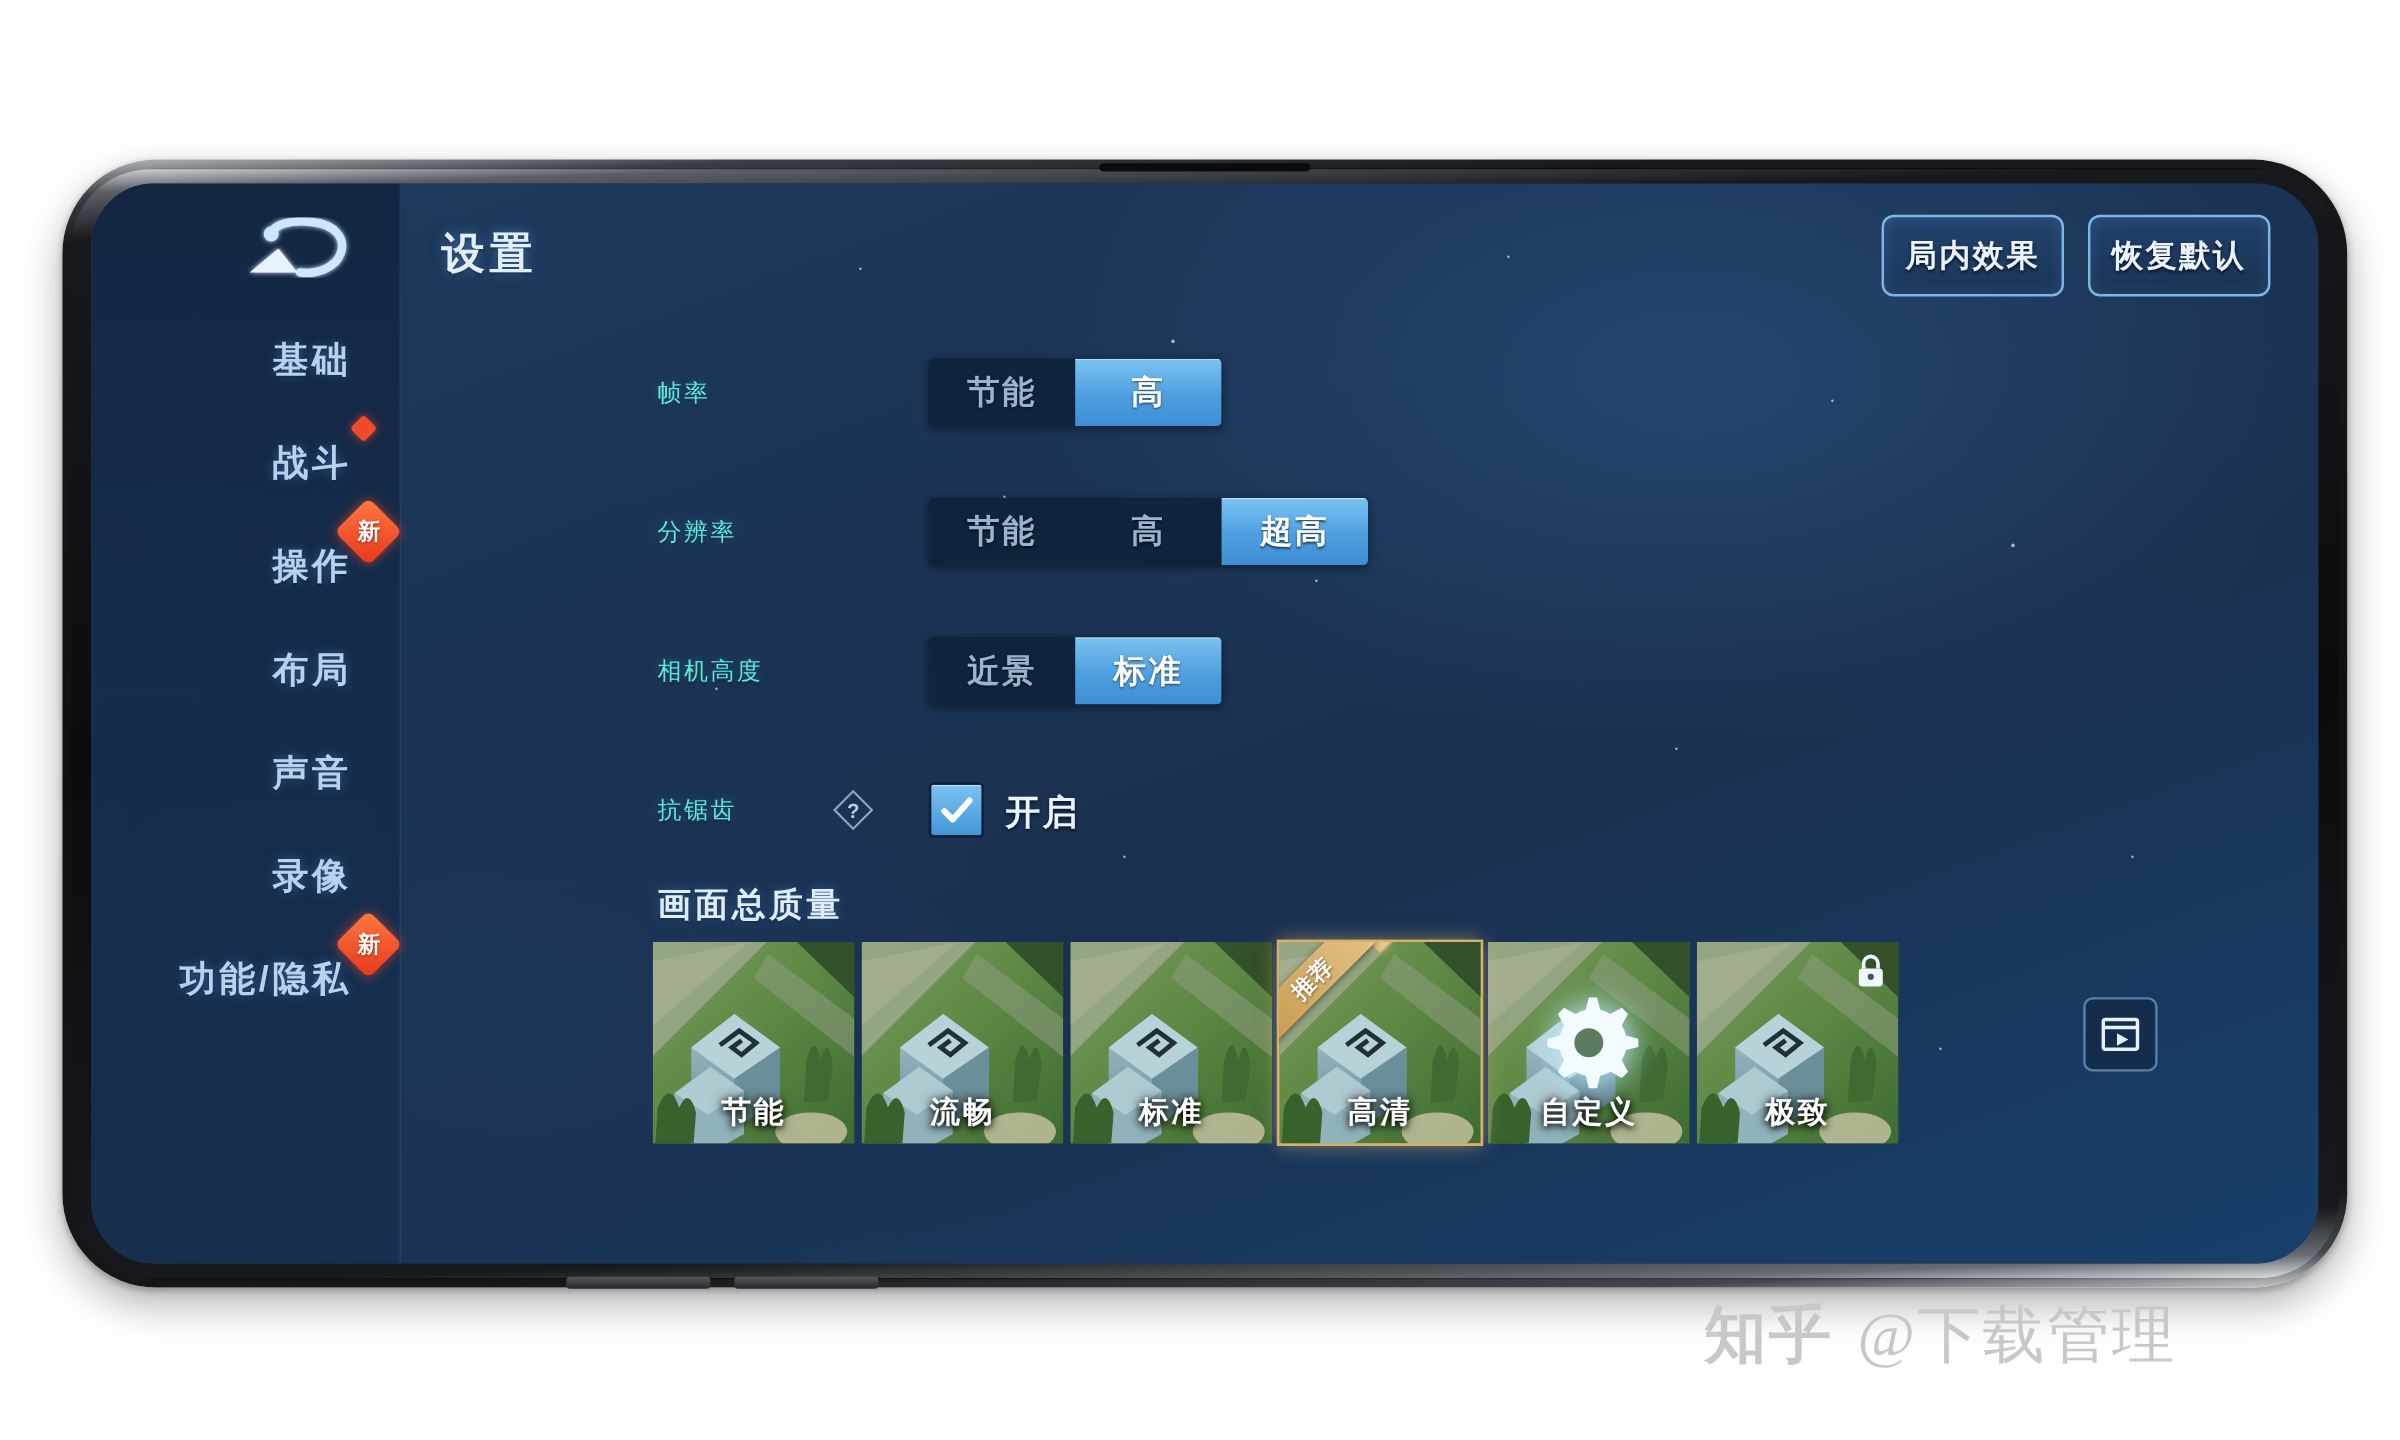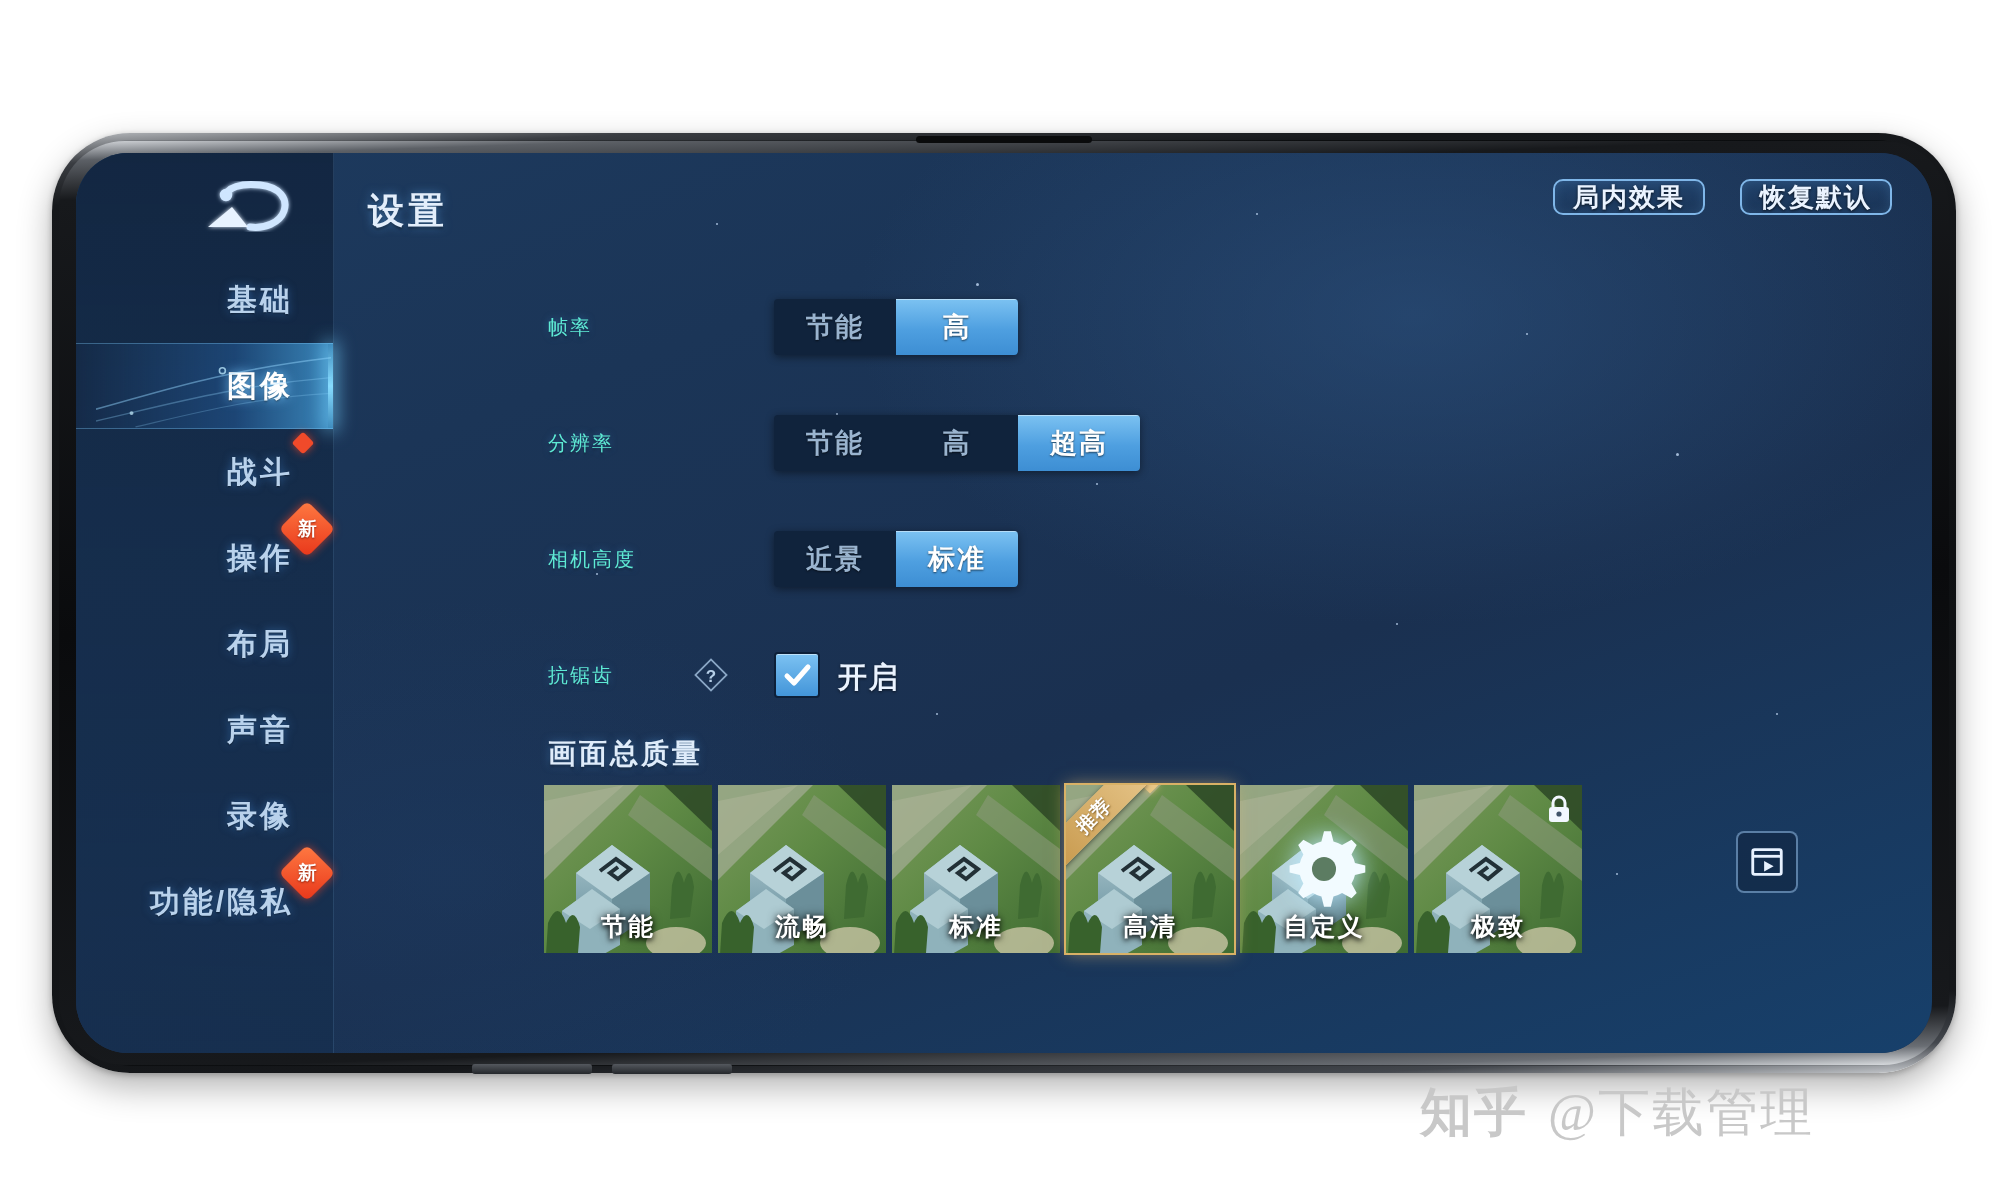--- a/index.html
+++ b/index.html
@@ -182,33 +182,32 @@
     letter-spacing: 4px;
     text-shadow: 0 0 10px rgba(90,160,230,.6), 0 2px 3px rgba(0,0,0,.55);
   }
 
   .top-actions {
     position: absolute;
     right: 40px; top: 26px;
     display: flex; gap: 20px;
   }
   .pill-btn {
-    min-width: 150px; height: 36px;
+    min-width: 150px; height: 68px;
     padding: 0 18px;
     display: flex; align-items: center; justify-content: center;
     border: 2px solid #7fb6e8;
     border-radius: 10px;
     background: linear-gradient(180deg, rgba(36,74,120,.55), rgba(22,48,82,.55));
     color: #eaf3ff;
     font-size: 26px; font-weight: bold;
     letter-spacing: 2px;
     text-shadow: 0 1px 3px rgba(0,0,0,.7);
     cursor: pointer;
     box-shadow: inset 0 0 12px rgba(110,180,240,.18);
-    margin-left: 15px;
   }
 
   .rows { position: absolute; left: 0; top: 116px; right: 0; }
 
   .row {
     position: relative;
     height: 116px;
     display: flex;
     align-items: center;
   }
@@ -422,30 +421,20 @@
             </g>
           </svg>
         </div>
 
         <div class="nav-list">
 
           <div class="nav-item">
             <span class="label">基础</span>
           </div>
 
-          <div class="nav-item active">
-            <svg class="swoosh" viewBox="0 0 240 86" preserveAspectRatio="none">
-              <path d="M0 66 C60 50, 120 28, 238 14" fill="none" stroke="rgba(150,215,255,.55)" stroke-width="1.6"></path>
-              <path d="M0 78 C70 62, 140 42, 238 34" fill="none" stroke="rgba(150,215,255,.38)" stroke-width="1.4"></path>
-              <path d="M40 84 C100 70, 160 54, 238 50" fill="none" stroke="rgba(150,215,255,.3)" stroke-width="1.2"></path>
-              <circle cx="128" cy="27" r="3" fill="none" stroke="rgba(190,235,255,.9)" stroke-width="1.6"></circle>
-              <circle cx="36" cy="70" r="2" fill="rgba(200,240,255,.85)"></circle>
-            </svg>
-            <span class="label">图像</span>
-          </div>
 
           <div class="nav-item">
             <span class="badge-dot"></span>
             <span class="label">战斗</span>
           </div>
 
           <div class="nav-item">
             <span class="badge-new">
               <span>新</span>
             </span>

